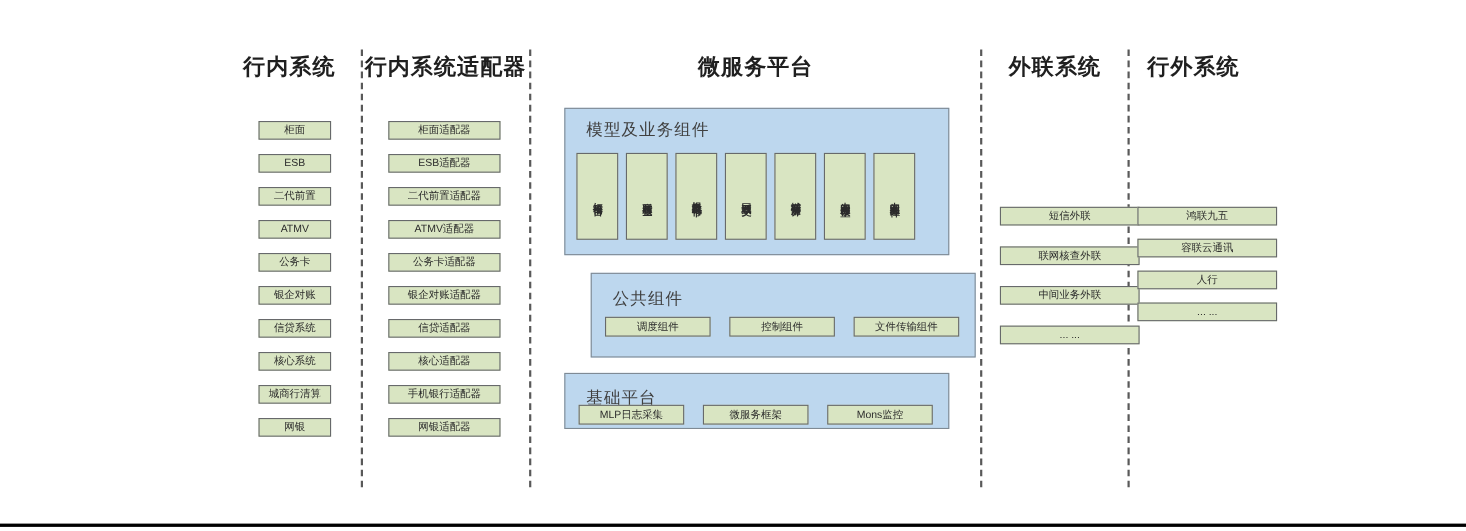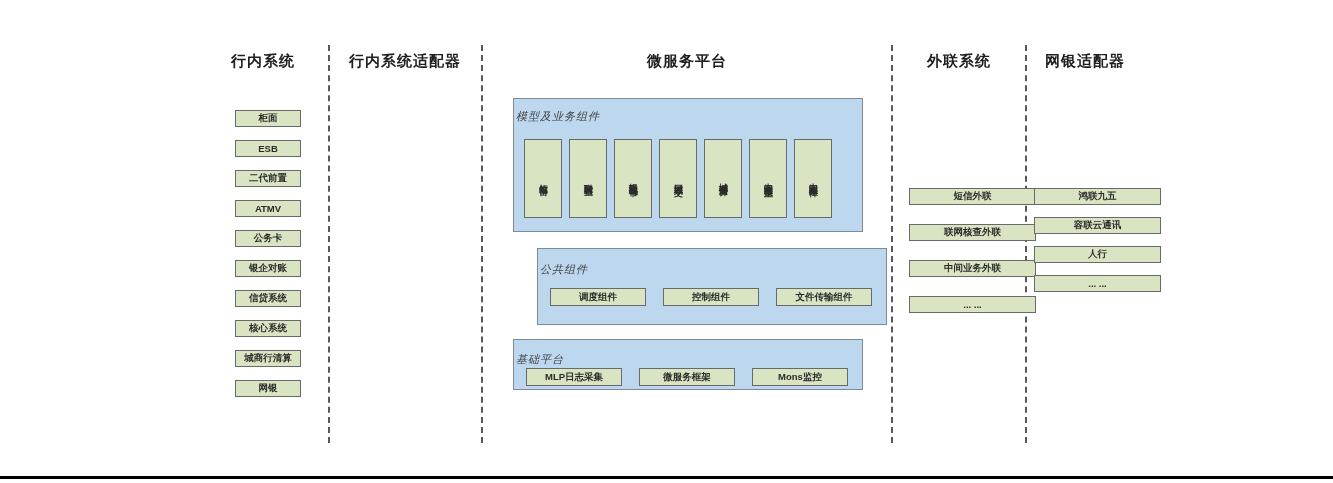--- a/index.html
+++ b/index.html
@@ -2,49 +2,48 @@
 <html style="--green-fill: #d9e5c2; --green-border: #67696b; --blue-fill: #bdd7ee; --blue-border: #7f8a94; --dash-color: #595959; --header-text: #1f1f1f; --box-text: #2b2b2b; --label-text: #404040; --rule-color: #000000;"><head>
 <meta charset="utf-8">
 <style>
   html,body{margin:0;padding:0;background:#fff;}
   .canvas{
     position:relative;width:1333px;height:483px;background:#ffffff;overflow:hidden;
     font-family:"Liberation Sans","DejaVu Sans",sans-serif;
   }
   .col-header{
     position:absolute;top:51px;height:20px;line-height:20px;
-    font-size:15px;font-weight:bold;color:var(--header-text);text-align:center;
+    font-size:20px;font-weight:bold;color:var(--header-text);text-align:center;
     letter-spacing:1px;
   }
   .vdash{
     position:absolute;top:45px;height:398px;width:0;
     border-left:2px dashed var(--dash-color);
   }
   .vstack{position:absolute;display:flex;flex-direction:column;}
   .gbox{
     box-sizing:border-box;background:var(--green-fill);
     border:1.5px solid var(--green-border);
     display:flex;align-items:center;justify-content:center;
-    font-size:9.5px;font-weight:bold;color:var(--box-text);
+    font-size:9.5px;font-weight:normal;color:var(--box-text);
     white-space:nowrap;
   }
   .sys .gbox{width:66px;height:17px;}
   .sys{gap:13px;}
   .adp .gbox{width:102px;height:17px;}
   .adp{gap:13px;}
   .ext .gbox{width:127px;height:17px;}
   .ext{gap:19px;}
   .bluebox{
     position:absolute;box-sizing:border-box;left:513px;width:350px;
     background:var(--blue-fill);border:1.5px solid var(--blue-border);
   }
   .bluelabel{
-    position:absolute;left:2px;font-size:11px;color:var(--label-text);
+    position:absolute;left:19px;font-size:15px;color:var(--label-text);
     letter-spacing:1px;
-    font-style:italic;
   }
   .hrow{position:absolute;display:flex;}
   .vrow{position:absolute;display:flex;gap:7px;left:10px;top:40px;}
   .vbox{
     box-sizing:border-box;width:38px;height:79px;
     background:var(--green-fill);border:1.5px solid var(--green-border);
     display:flex;align-items:center;justify-content:center;
   }
   .vtxt{
     writing-mode:vertical-rl;text-orientation:upright;
@@ -60,40 +59,52 @@
 </style>
 </head>
 <body>
 
 <div class="canvas">
 
   <div class="col-header" style="left:188px;width:150px;">行内系统</div>
   <div class="col-header" style="left:330px;width:150px;">行内系统适配器</div>
   <div class="col-header" style="left:612px;width:150px;">微服务平台</div>
   <div class="col-header" style="left:884px;width:150px;">外联系统</div>
-  <div class="col-header" style="left:1010px;width:150px;">网银适配器</div>
+  <div class="col-header" style="left:1010px;width:150px;">行外系统</div>
 
   <div class="vdash" style="left:328px;"></div>
   <div class="vdash" style="left:481px;"></div>
   <div class="vdash" style="left:891px;"></div>
   <div class="vdash" style="left:1025px;"></div>
 
   <div class="vstack sys" style="left:235px;top:110px;">
     <div class="gbox">柜面</div>
     <div class="gbox">ESB</div>
     <div class="gbox">二代前置</div>
     <div class="gbox">ATMV</div>
     <div class="gbox">公务卡</div>
     <div class="gbox">银企对账</div>
     <div class="gbox">信贷系统</div>
     <div class="gbox">核心系统</div>
     <div class="gbox">城商行清算</div>
     <div class="gbox">网银</div>
   </div>
 
+  <div class="vstack adp" style="left:353px;top:110px;">
+    <div class="gbox">柜面适配器</div>
+    <div class="gbox">ESB适配器</div>
+    <div class="gbox">二代前置适配器</div>
+    <div class="gbox">ATMV适配器</div>
+    <div class="gbox">公务卡适配器</div>
+    <div class="gbox">银企对账适配器</div>
+    <div class="gbox">信贷适配器</div>
+    <div class="gbox">核心适配器</div>
+    <div class="gbox">手机银行适配器</div>
+    <div class="gbox">网银适配器</div>
+  </div>
 
   <div class="bluebox" style="top:98px;height:134px;">
     <div class="bluelabel" style="top:10px;">模型及业务组件</div>
     <div class="vrow">
       <div class="vbox">
           <span class="vtxt">短信平台</span>
         </div>
       <div class="vbox">
           <span class="vtxt">联网核查</span>
         </div>

